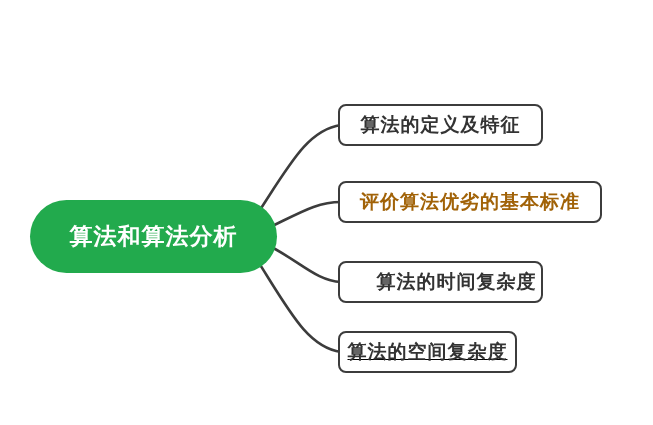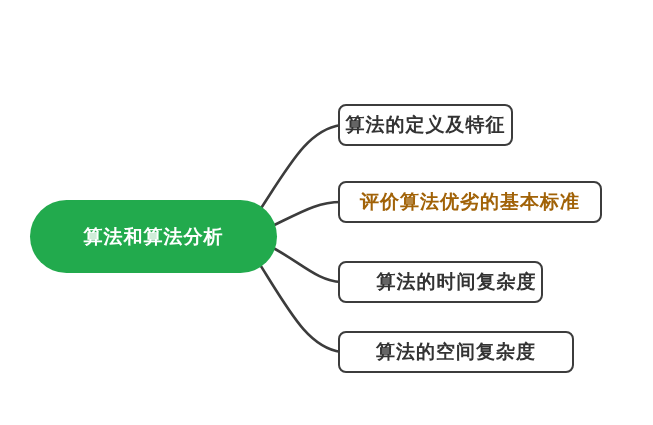--- a/index.html
+++ b/index.html
@@ -30,44 +30,44 @@
   .root-node {
     position: absolute;
     left: 30px;
     top: 200px;
     width: 247px;
     height: 73px;
     border-radius: 37px;
     display: flex;
     align-items: center;
     justify-content: center;
-    font-size: 19px;
+    font-size: 23px;
     font-weight: bold;
     letter-spacing: 1px;
     cursor: default;
   }
   .branch {
     position: absolute;
     height: 42px;
     box-sizing: border-box;
     border: 2.4px solid #3c3c3c;
     border-radius: 8px;
     background: #ffffff;
     display: flex;
     align-items: center;
     justify-content: center;
     font-size: 19px;
     font-weight: 600;
     letter-spacing: 1px;
     cursor: default;
   }
-  .b1 { left: 338px; top: 104px; width: 175px; }
+  .b1 { left: 338px; top: 104px; width: 205px; }
   .b2 { left: 338px; top: 181px; width: 264px; }
   .b3 { left: 338px; top: 261px; width: 205px; }
-  .b4 { left: 338px; top: 331px; width: 236px; }
+  .b4 { left: 338px; top: 331px; width: 179px; text-decoration: underline; }
 </style>
 </head>
 <body>
 
 <div class="canvas">
 
   <svg class="connectors" width="653" height="425" viewBox="0 0 653 425" xmlns="http://www.w3.org/2000/svg">
     <path d="M 252 222 C 288 168, 306 130, 341 125" stroke="#3c3c3c"></path>
     <path d="M 264 230 C 300 213, 316 202, 341 202" stroke="#3c3c3c"></path>
     <path d="M 264 243 C 300 261, 316 281, 341 282" stroke="#3c3c3c"></path>

